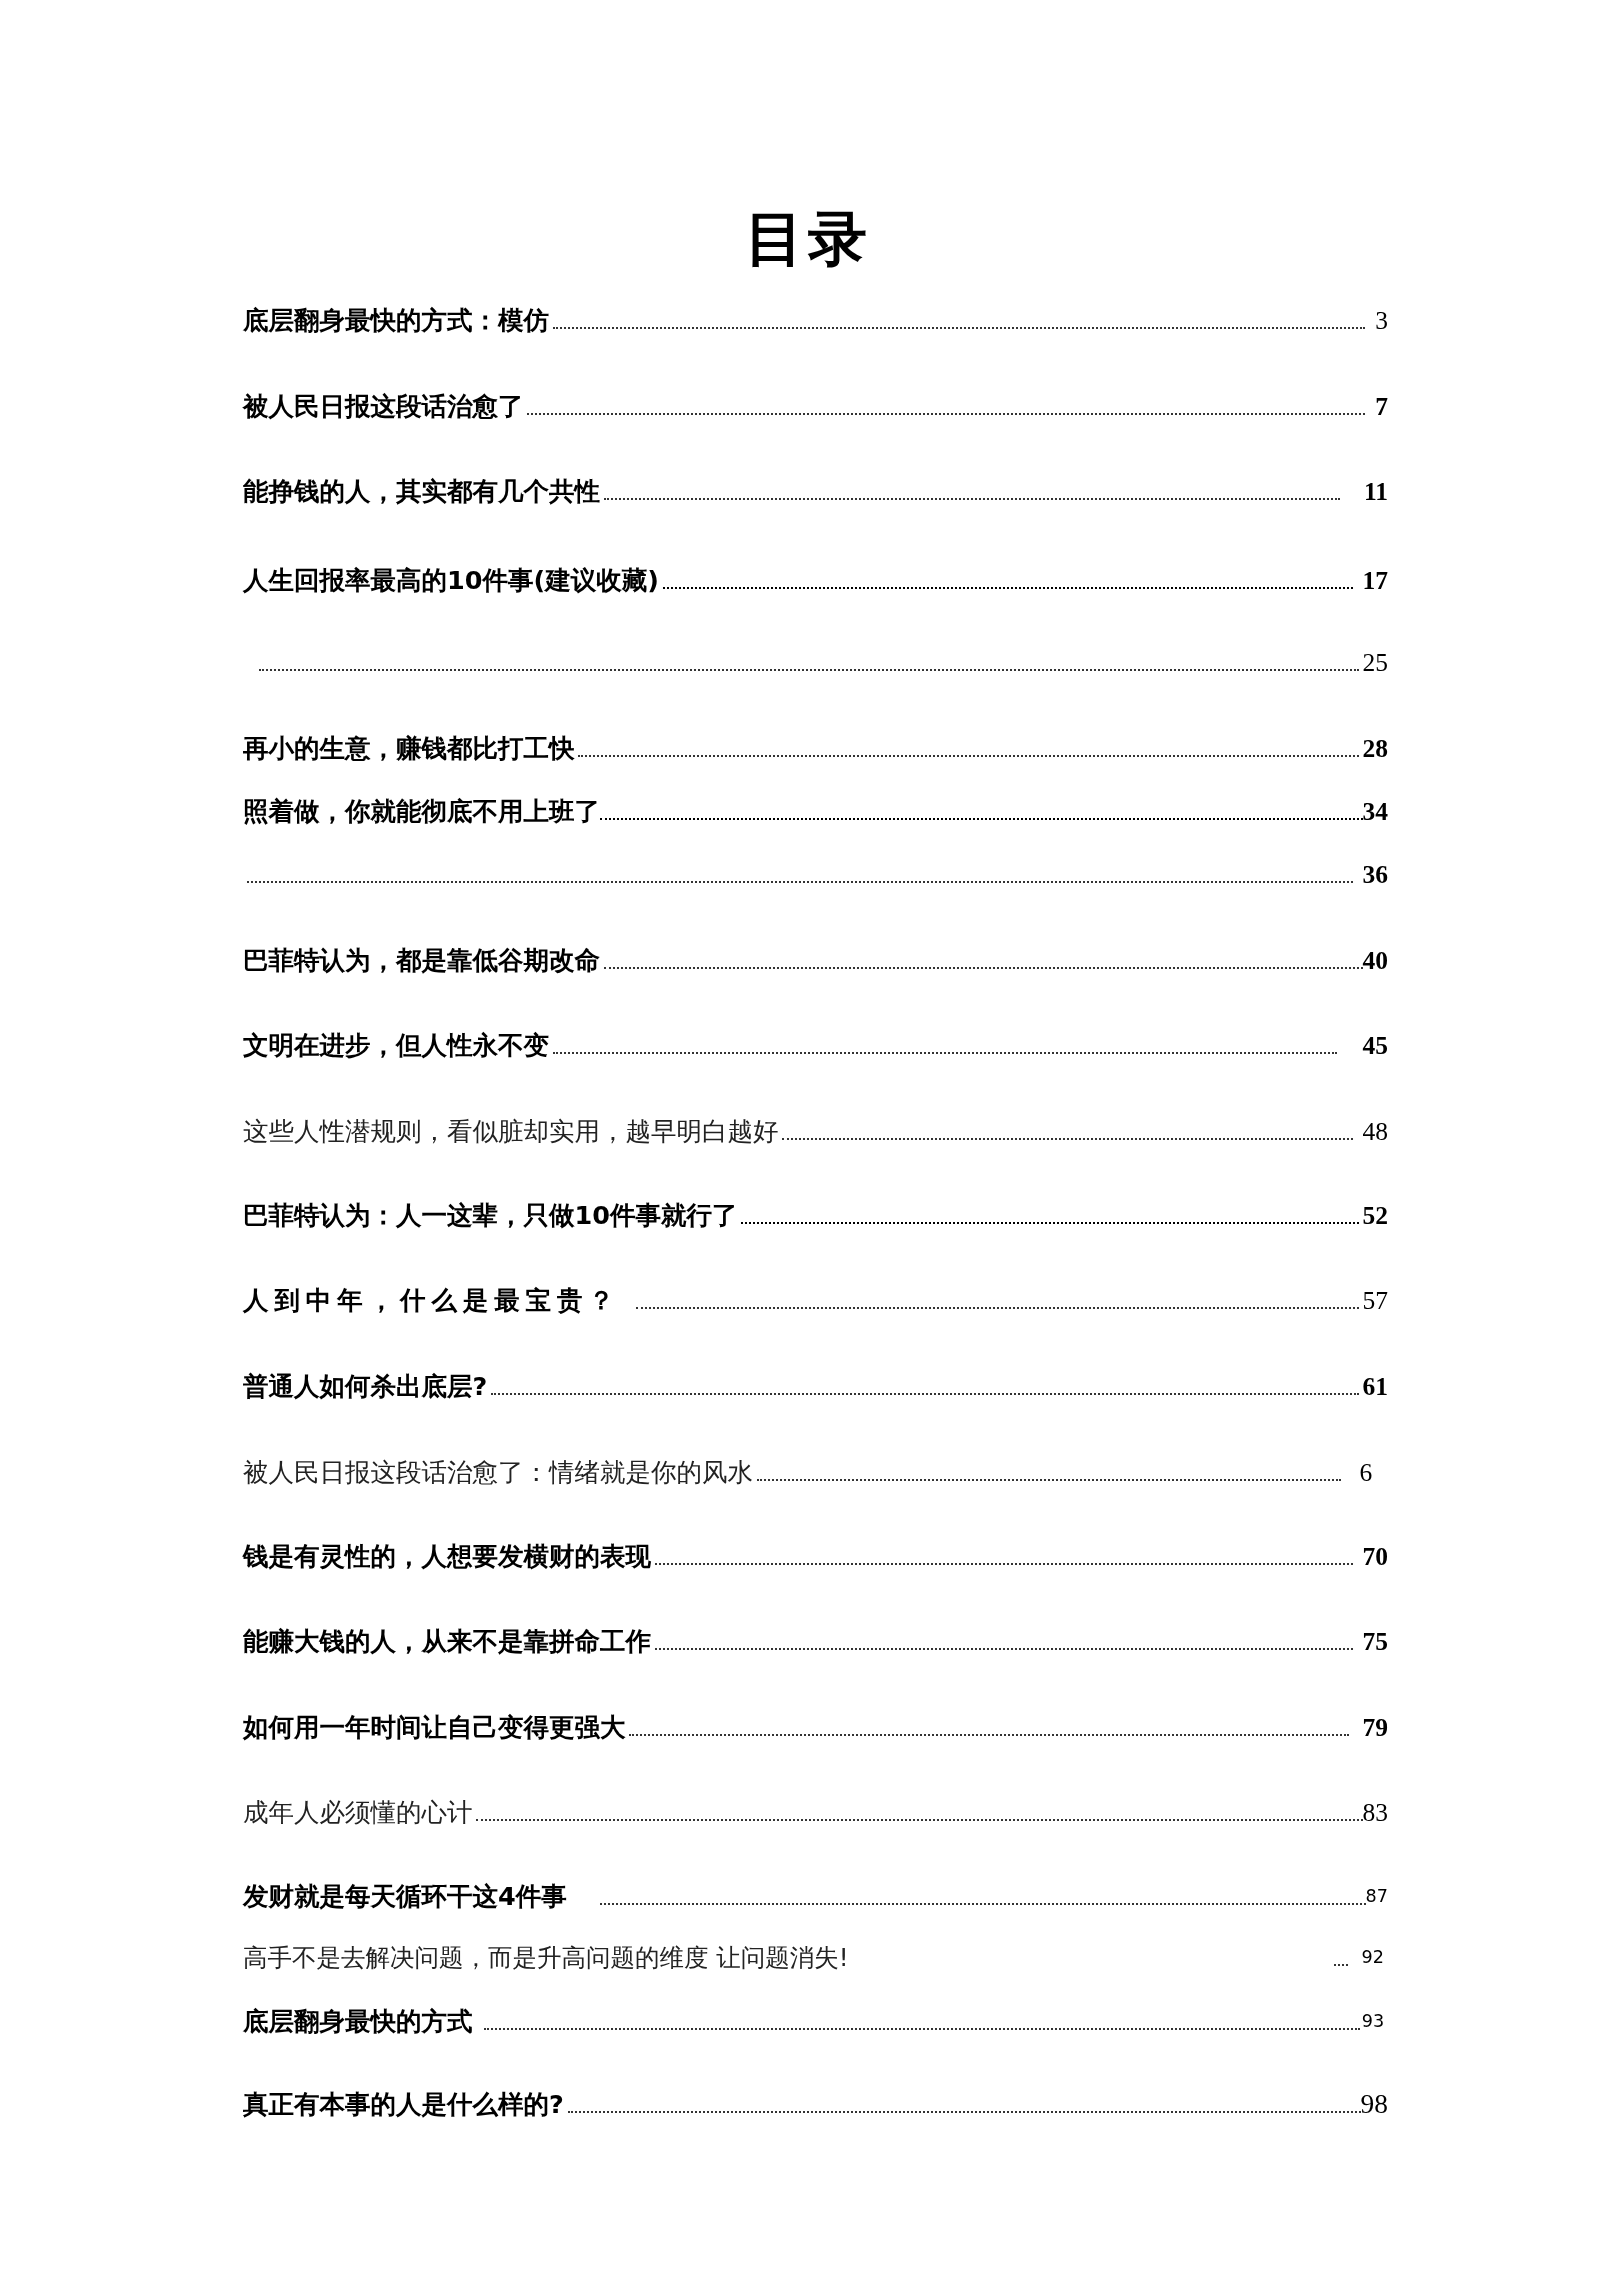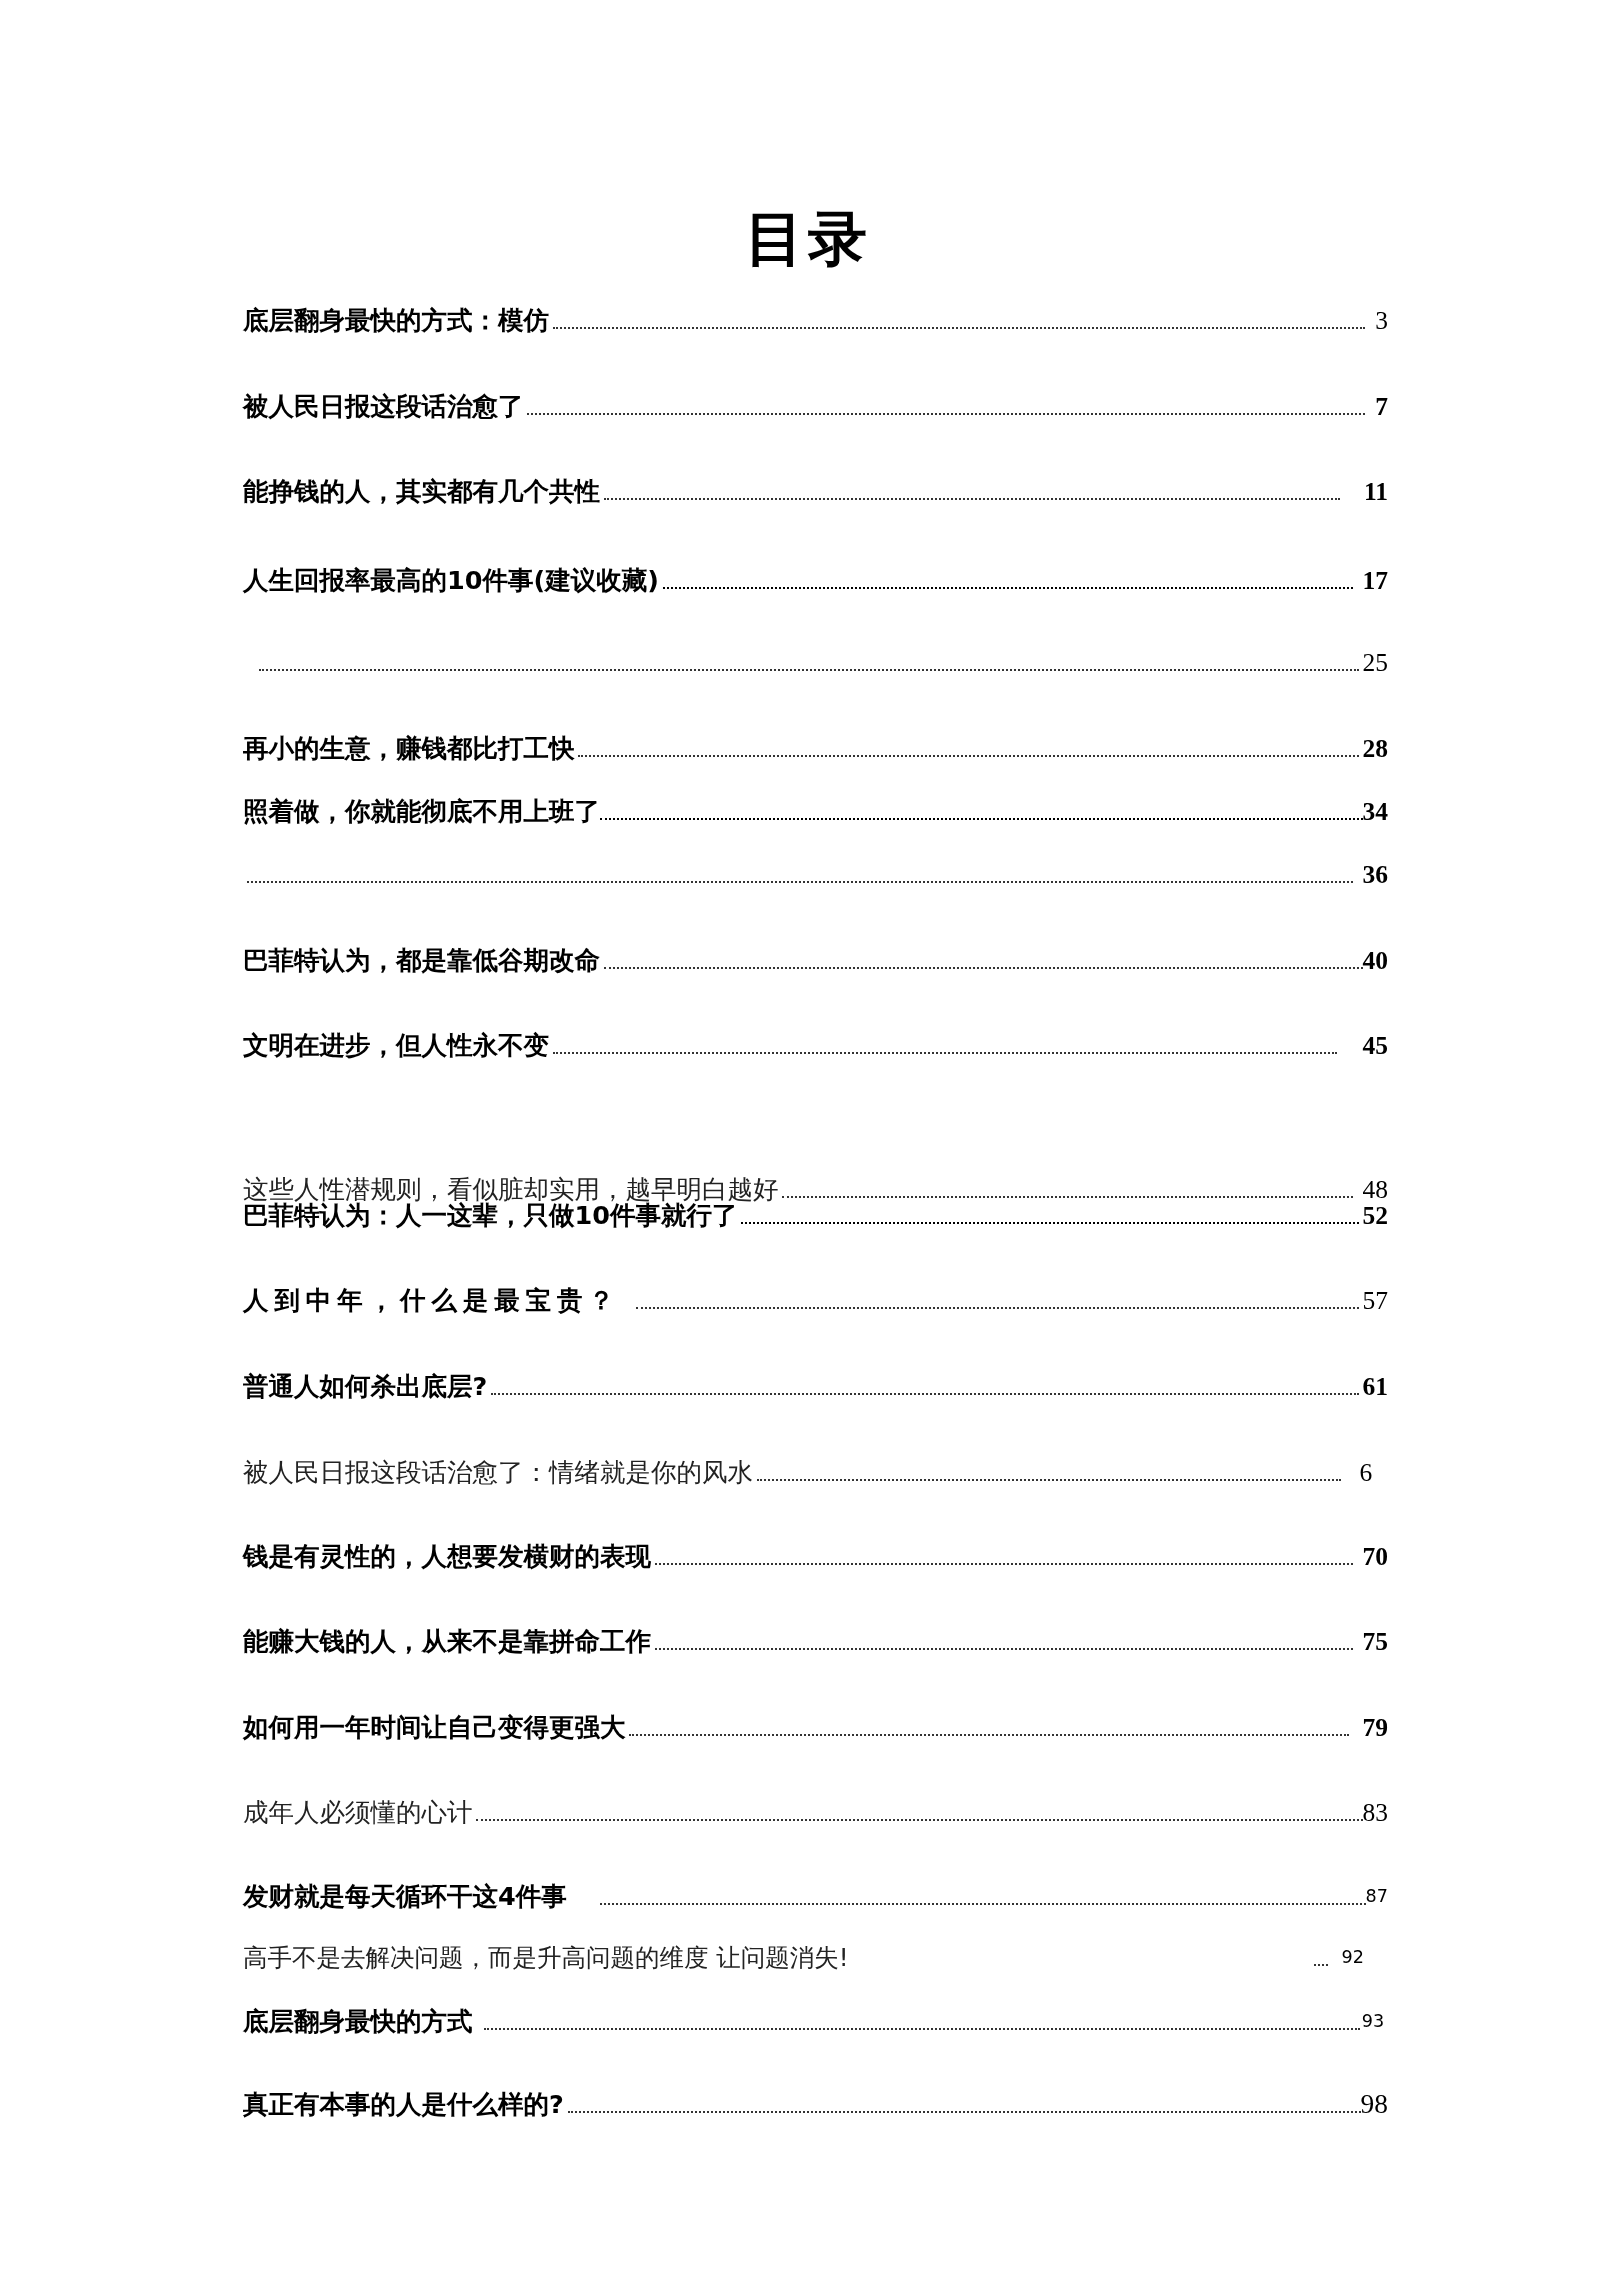--- a/index.html
+++ b/index.html
@@ -82,21 +82,21 @@
     <span class="leader" style="margin-right:0"></span>
     <span class="page-num bold">40</span>
   </div>
 
   <div class="toc-entry" style="top:1024px">
     <span class="entry-title bold">文明在进步，但人性永不变</span>
     <span class="leader" style="margin-right:25.5px"></span>
     <span class="page-num bold">45</span>
   </div>
 
-  <div class="toc-entry" style="top:1168px">
+  <div class="toc-entry" style="top:1110px">
     <span class="entry-title light">这些人性潜规则，看似脏却实用，越早明白越好</span>
     <span class="leader" style="margin-right:9.8px"></span>
     <span class="page-num">48</span>
   </div>
 
   <div class="toc-entry" style="top:1194px">
     <span class="entry-title bold">巴菲特认为：人一这辈，只做10件事就行了</span>
     <span class="leader heavy"></span>
     <span class="page-num bold">52</span>
   </div>
@@ -147,21 +147,21 @@
   <div class="toc-entry" style="top:1875px">
     <span class="entry-title bold">发财就是每天循环干这4件事</span>
     <span class="gap" style="flex-basis:29px"></span>
     <span class="leader" style="margin-right:0"></span>
     <span class="page-num small">87</span>
   </div>
 
   <div class="toc-entry" style="top:1936px">
     <span class="entry-title light" style="font-size:24.5px">高手不是去解决问题，而是升高问题的维度 让问题消失!</span>
     <span class="leader short" style="margin-right:13.7px"></span>
-    <span class="page-num small" style="margin-right:24px">92</span>
+    <span class="page-num small" style="margin-right:4px">92</span>
   </div>
 
   <div class="toc-entry" style="top:2000px">
     <span class="entry-title bold">底层翻身最快的方式</span>
     <span class="gap" style="flex-basis:7.8px"></span>
     <span class="leader" style="margin-right:2px"></span>
     <span class="page-num small" style="margin-right:3.9px">93</span>
   </div>
 
   <div class="toc-entry" style="top:2083px">

